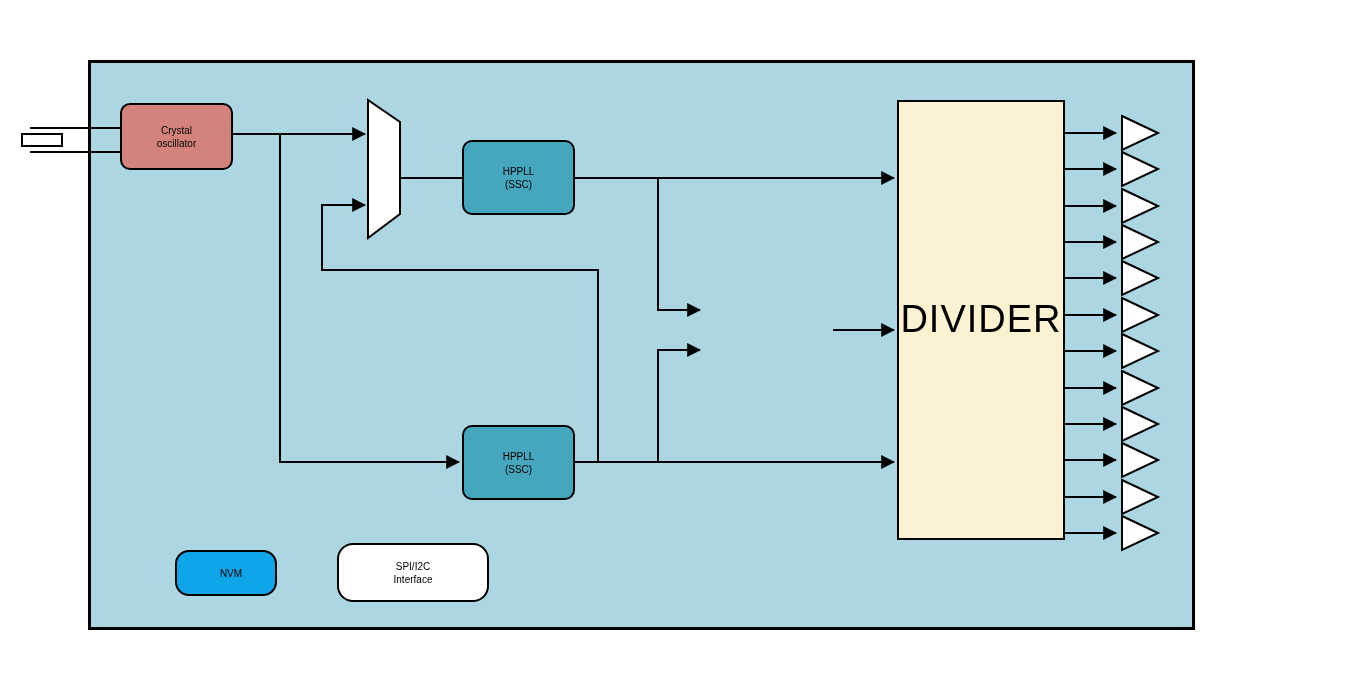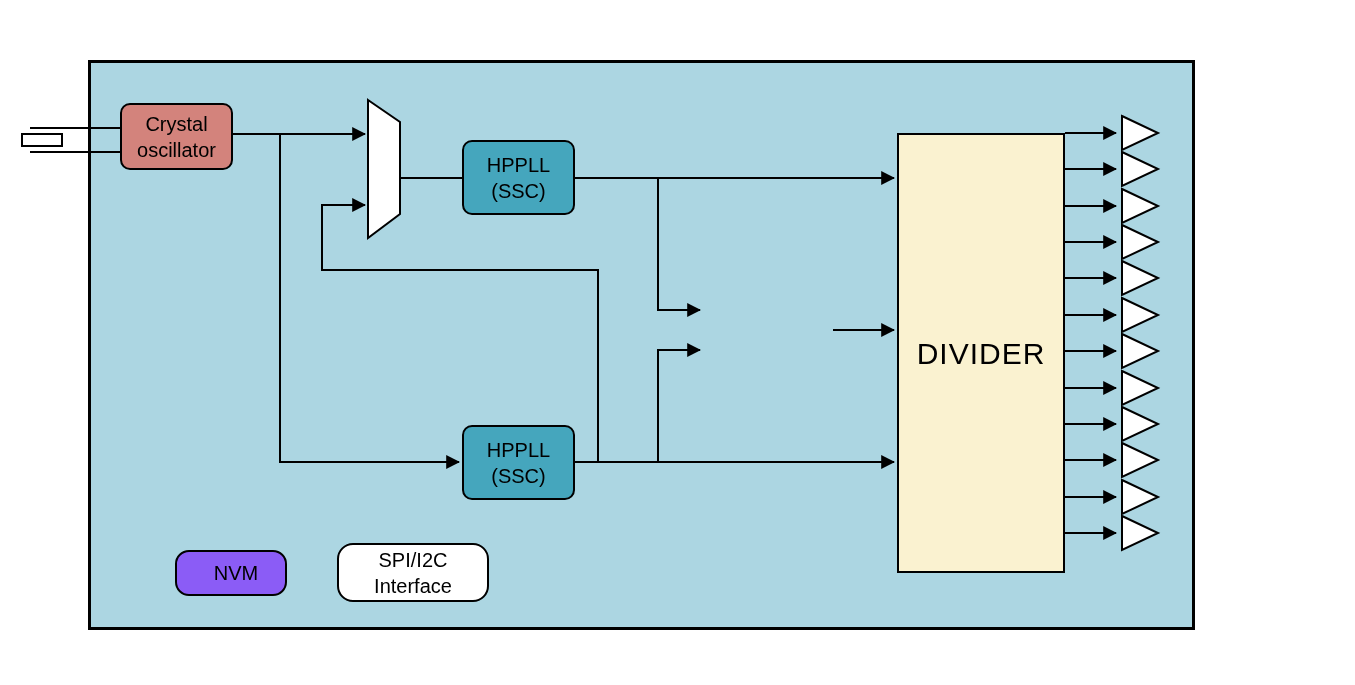--- a/index.html
+++ b/index.html
@@ -10,27 +10,27 @@
   .chip{
     position:absolute;left:88px;top:60px;width:1107px;height:570px;
     border:3px solid #000;box-sizing:border-box;
   }
   .wires{position:absolute;left:0;top:0;}
   .wire{stroke:#000;stroke-width:2;fill:none;}
   .shape{fill:#ffffff;stroke:#000;stroke-width:2;}
   .block{
     position:absolute;box-sizing:border-box;border:2px solid #000;
     display:flex;align-items:center;justify-content:center;
-    text-align:center;white-space:pre-line;font-size:20px;line-height:1.3;
+    text-align:center;white-space:pre-line;font-size:10px;line-height:1.3;
   }
   .rounded10{border-radius:10px;}
   .rounded14{border-radius:14px;}
   .rounded16{border-radius:16px;}
   .rounded28{border-radius:28px;}
-  .divider-label{font-size:30px;letter-spacing:1px;margin-top:33px;}
+  .divider-label{font-size:38px;letter-spacing:1px;}
 </style>
 </head>
 <body>
 
 <div class="stage">
 
   <div class="chip" style="background-color: rgb(172, 214, 226);"></div>
 
   <svg class="wires" id="connector-svg" width="1355" height="685" viewBox="0 0 1355 685">
     <defs>
@@ -93,19 +93,19 @@
 
   <div class="block rounded10" style="left: 462px; top: 140px; width: 113px; height: 75px; background-color: rgb(69, 166, 189);">HPPLL
 (SSC)</div>
 
   <div class="block rounded10" style="left: 462px; top: 425px; width: 113px; height: 75px; background-color: rgb(69, 166, 189);">HPPLL
 (SSC)</div>
 
 
   <div class="block divider-label" style="left: 897px; top: 100px; width: 168px; height: 440px; background-color: rgb(250, 242, 208);">DIVIDER</div>
 
-  <div class="block rounded14" style="left: 175px; top: 550px; width: 112px; height: 46px; background-color: #8b5cf6; padding-left: 10px;">NVM</div>
+  <div class="block rounded14" style="left: 175px; top: 550px; width: 102px; height: 46px; background-color: #0ea5e9; padding-left: 10px;">NVM</div>
 
   <div class="block rounded16" style="left: 337px; top: 543px; width: 152px; height: 59px; background-color: rgb(255, 255, 255);">SPI/I2C
 Interface</div>
 
 
 </div>
 
 </body></html>

